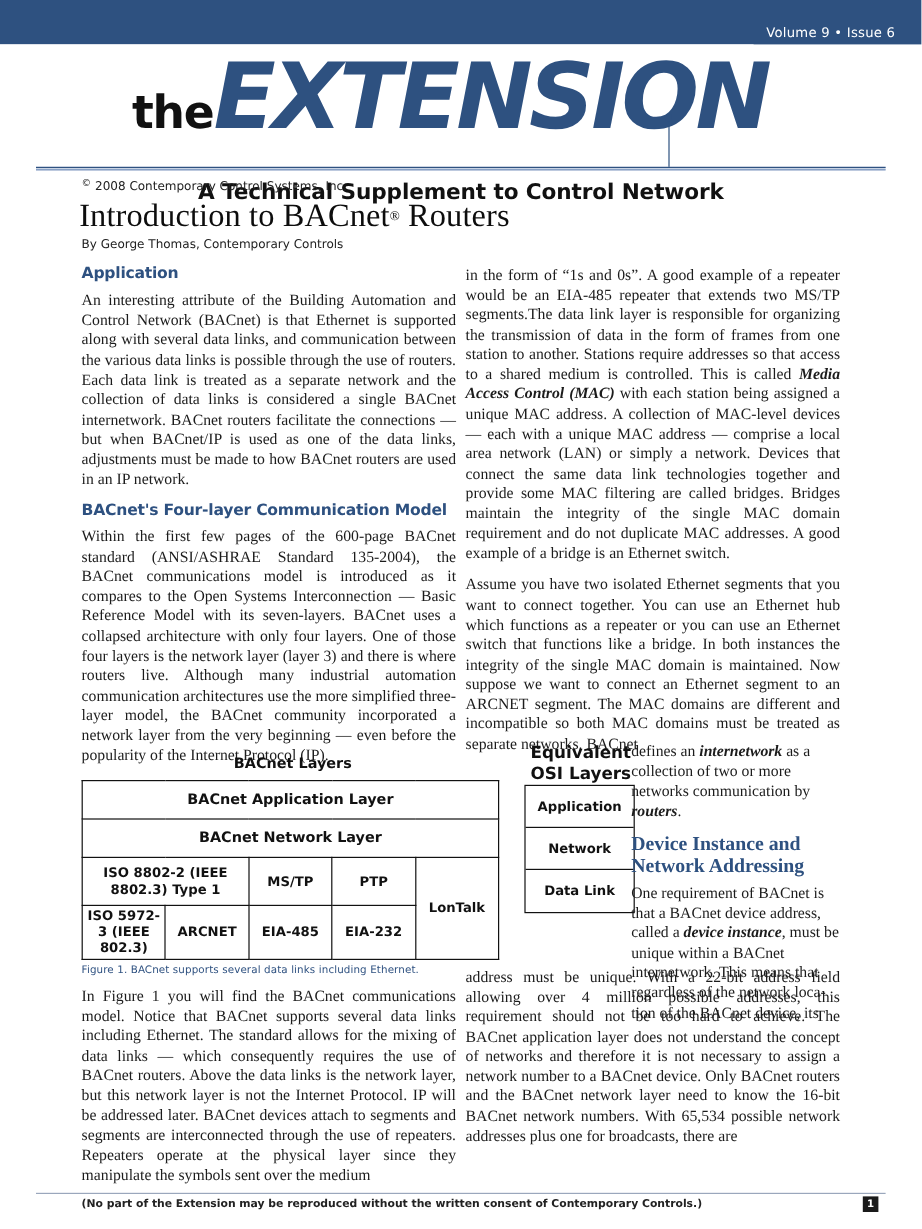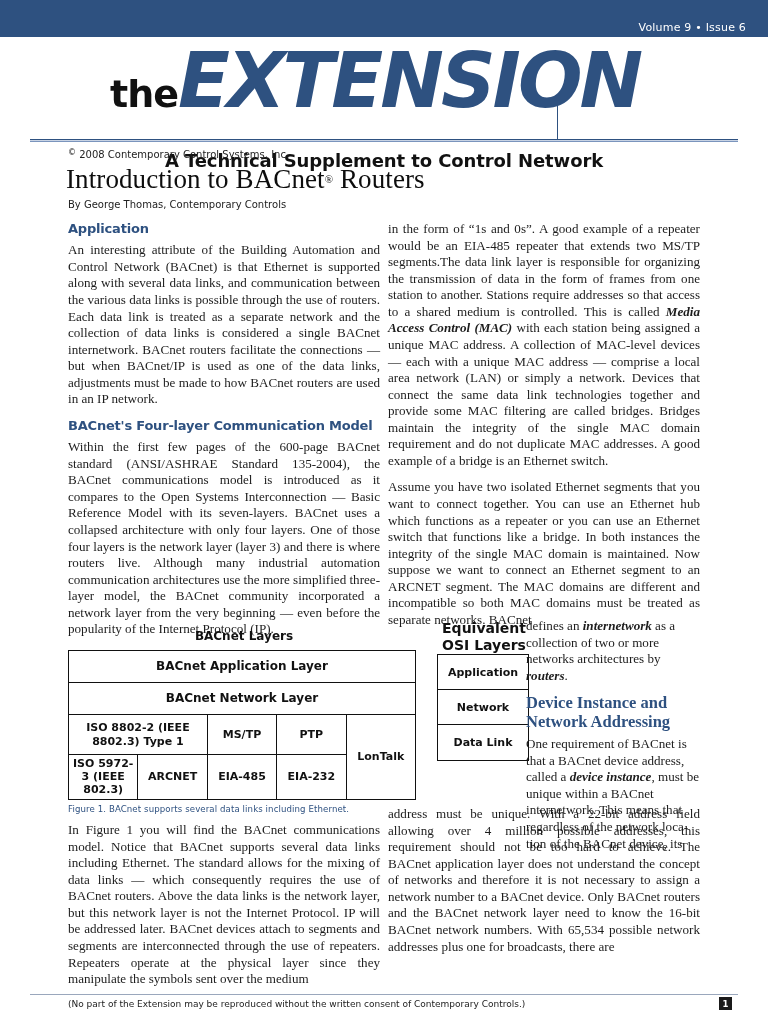--- a/index.html
+++ b/index.html
@@ -204,21 +204,21 @@
   .lc-bottom{ position:absolute; left:68px; top:822px; width:312px; }
 
   
   .footer-rule{
     position:absolute; left:30px; top:994px; width:708px; height:0;
     border-top:1px solid #9aa7bc;
   }
   .footer-note{
     position:absolute; left:68px; top:999px;
     font-family:"DejaVu Sans", sans-serif;
-    font-size:9px; color:#222;
+    font-size:9px; color:#222;font-weight:bold;
   }
   .page-num{
     position:absolute; right:36px; top:997px;
     width:13px; height:13px;
     background:#1a1a1a; color:#ffffff;
     font-family:"DejaVu Sans", sans-serif;
     font-weight:bold; font-size:8.5px;
     display:flex; align-items:center; justify-content:center;
   }
 </style>
@@ -286,21 +286,21 @@
 <div class="fig-caption">Figure 1. BACnet supports several data links including Ethernet.</div>
 
 <div class="osi-title">Equivalent OSI Layers</div>
 <div class="osi-box">
   <div class="osi-cell">Application</div>
   <div class="osi-cell">Network</div>
   <div class="osi-cell">Data Link</div>
 </div>
 
 <div class="rc-narrow">
-  <p><span>defines an </span><span class="bi">internetwork</span><span> as a collection of two or more networks architectures by </span><span class="bi">routers</span><span>.</span></p>
+  <p><span>defines an </span><span class="bi">internetwork</span><span> as a collection of two or more networks communication by </span><span class="bi">routers</span><span>.</span></p>
   <h2 class="sec-serif">Device Instance and Network Addressing</h2>
   <p><span>One requirement of BACnet is that a BACnet device address, called a </span><span class="bi">device instance</span><span>, must be unique within a BACnet internetwork. This means that regardless of the network loca-tion of the BACnet device, its</span></p>
 </div>
 
 <div class="col col-left lc-bottom">
   <p>In Figure 1 you will find the BACnet communications model.  Notice that BACnet supports several data links including Ethernet. The standard allows for the mixing of data links — which consequently requires the use of BACnet routers. Above the data links is the network layer, but this network layer is not the Internet Protocol. IP will be addressed later.  BACnet devices attach to segments and segments are interconnected through the use of repeaters.  Repeaters operate at the physical layer since they manipulate the symbols sent over the medium</p>
 </div>
 
 <div class="col col-right rc-bottom">
   <p>address must be unique. With a 22-bit address field allowing over 4 million possible addresses, this requirement should not be too hard to achieve. The BACnet application layer does not understand the concept of networks and therefore it is not necessary to assign a network number to a BACnet device. Only BACnet routers and the BACnet network layer need to know the 16-bit BACnet network numbers. With 65,534 possible network addresses plus one for broadcasts, there are</p>

